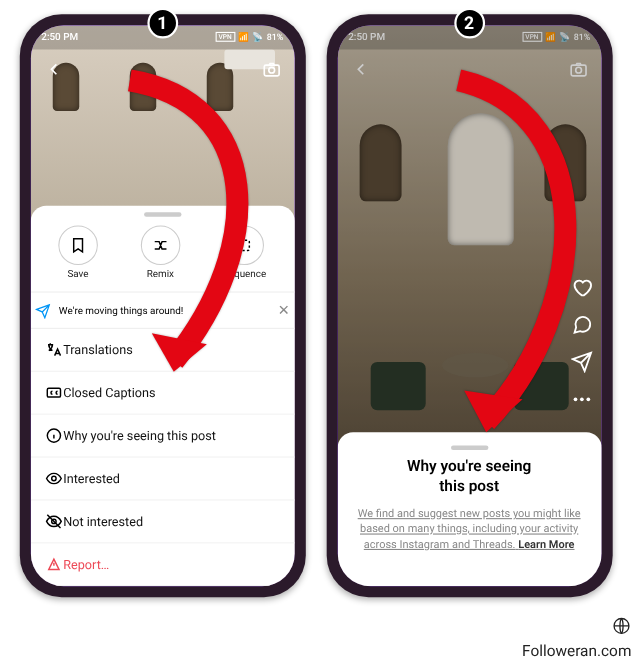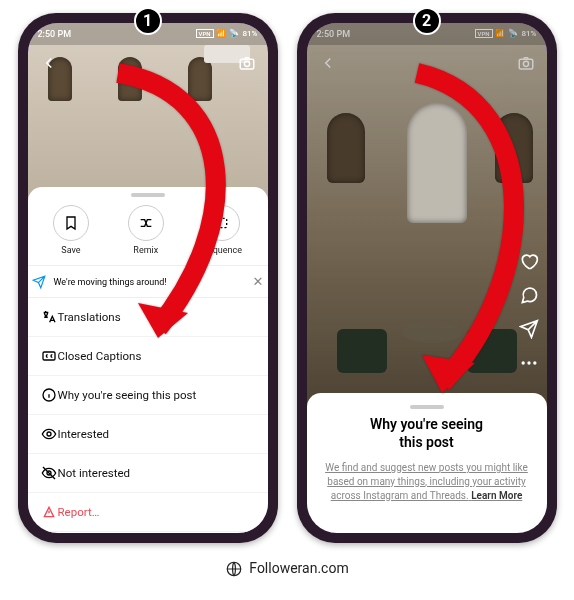--- a/index.html
+++ b/index.html
@@ -228,25 +228,26 @@
   }
 
   
   .footer {
     position: absolute;
     bottom: 0;
     left: 0;
     right: 0;
     height: 40px;
     display: flex;
-    align-items: flex-start;
+    align-items: flex-end;
     justify-content: center;
     gap: 6px;
     font-size: 14px;
     color: #222;
+    flex-direction: column;
   }
   .footer .globe {
     width: 18px;
     height: 18px;
   }
 </style>
 </head>
 <body>
 
 <div class="frame-area">

